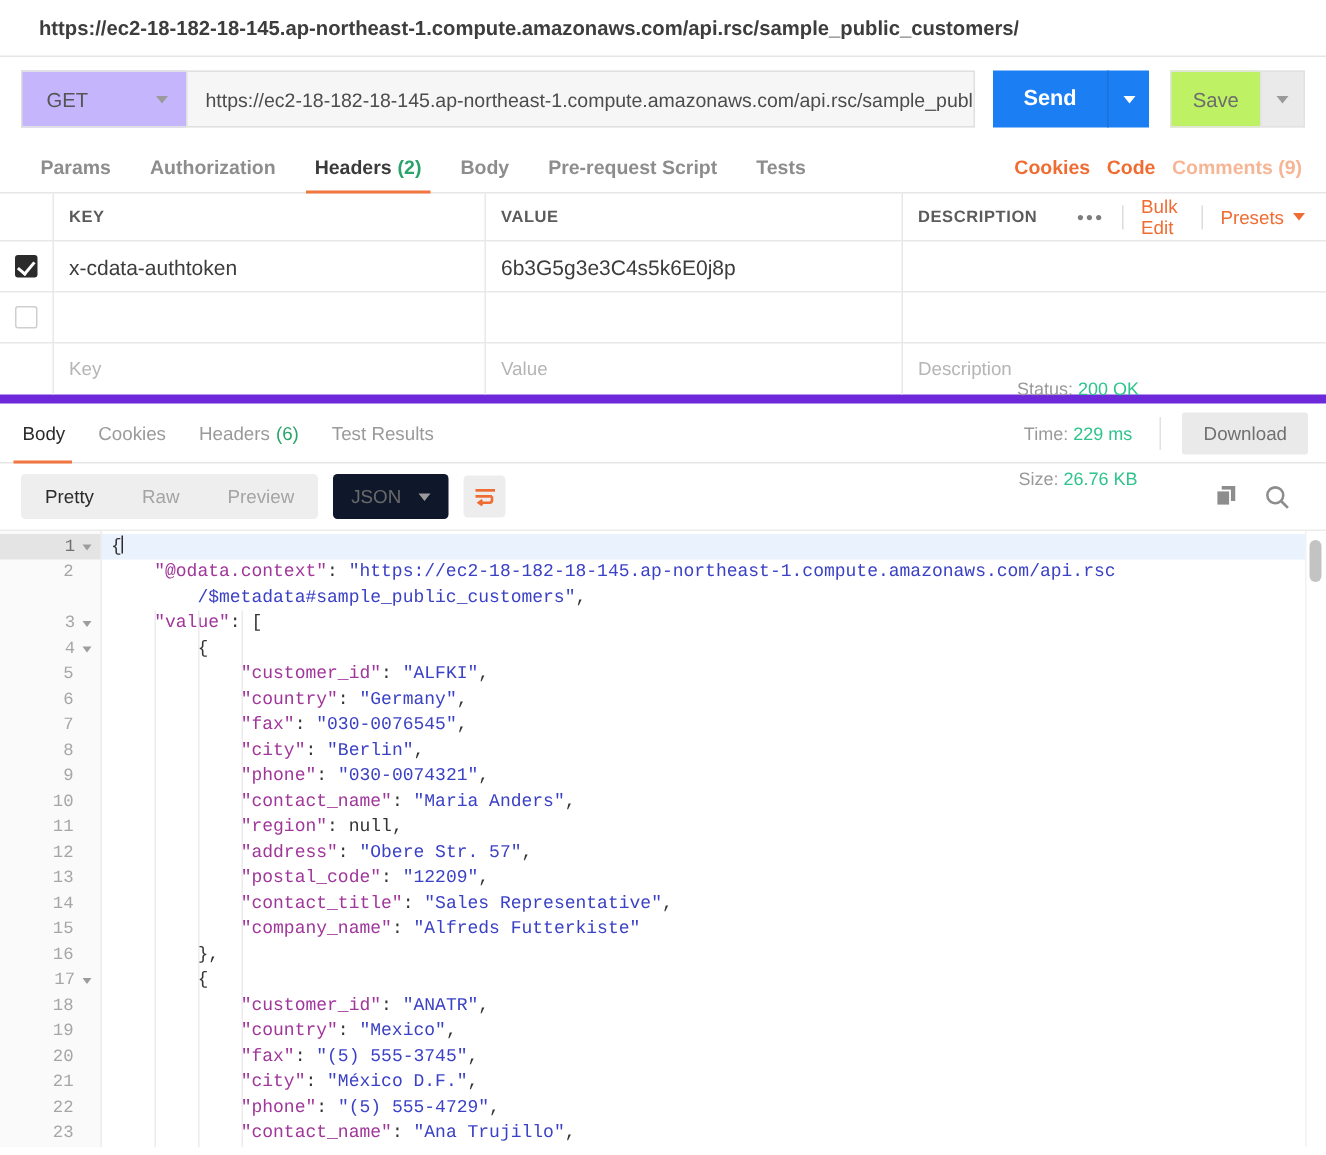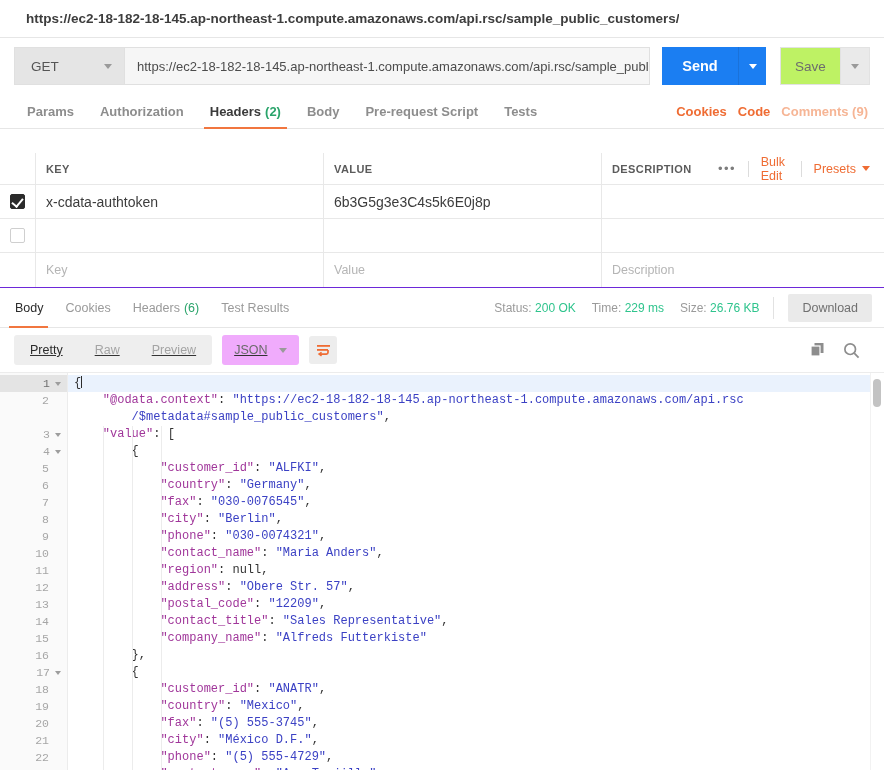--- a/index.html
+++ b/index.html
@@ -30,21 +30,21 @@
   
   #request-row {
     height: 56px;
     display: flex; align-items: center;
     padding: 0 14px;
     gap: 0;
     background: #fff;
   }
   .method-select {
     width: 110px; height: 38px;
-    background: #e5e5e5;
+    background: #c4b5fd;
     border: 1px solid #e0e0e0;
     border-right: none;
     display: flex; align-items: center; justify-content: space-between;
     padding: 0 12px 0 16px;
     color: #555; font-size: 13.5px;
   }
   .caret-dn {
     width: 0; height: 0;
     border-left: 4.5px solid transparent;
     border-right: 4.5px solid transparent;
@@ -114,21 +114,21 @@
   }
   .rtab .count { color: #2aa46b; margin-left: 4px; }
   #request-tabs-right {
     margin-left: auto; display: flex; align-items: center; gap: 11px;
     padding-right: 2px;
   }
   .link-orange { color: #ef6c33; font-size: 13px; }
   .link-orange-dim { color: #f6b595; font-size: 13px; }
 
   
-  #headers-table { border-bottom: 1px solid #6d28d9; margin-top: 24px; }
+  #headers-table { border-bottom: 6px solid #6d28d9; }
   .htr { display: flex; height: 32px; }
   .htr.body-row { height: 34px; }
   .hcell {
     border-right: 1px solid #e8e8e8;
     border-bottom: 1px solid #e8e8e8;
     display: flex; align-items: center;
     padding: 0 10px;
     overflow: hidden; white-space: nowrap;
   }
   .hcell.check { width: 36px; justify-content: center; padding: 0; border-right: 1px solid #e8e8e8; }
@@ -174,43 +174,43 @@
     color: #9a9a9a; font-size: 12.5px; position: relative;
   }
   .restab.active { color: #2b2b2b; }
   .restab.active:after {
     content: ""; position: absolute; left: 5px; right: 7px; bottom: 0;
     height: 2px; background: #f1763f;
   }
   .restab .count { color: #2aa46b; margin-left: 4px; }
   #response-stats {
     margin-left: auto; display: flex; align-items: center; gap: 16px;
-    color: #9a9a9a; font-size: 12px;
+    color: #9a9a9a; font-size: 12px; flex-direction: column;
   }
   .stat-val { color: #2fc48d; }
   #download-wrap { display: flex; align-items: center; gap: 0; padding: 0 12px 0 14px; }
   #download-sep { width: 1px; height: 22px; background: #e2e2e2; margin-right: 14px; }
   #download-button {
     background: #eaeaea; color: #707070; font-size: 12.5px;
     padding: 7px 14px; border-radius: 2px;
   }
 
   
   #viewer-toolbar {
     height: 44px; display: flex; align-items: center;
-    padding: 0 14px; gap: 10px; text-decoration: underline;
+    padding: 0 14px; gap: 10px;
   }
   #format-group {
     display: flex; background: #eeeeee; border-radius: 3px; overflow: hidden;
   }
   .fmt { padding: 8px 16px; font-size: 12.5px; color: #a4a4a4; }
   .fmt.active { color: #2b2b2b; }
   #lang-select {
     display: flex; align-items: center; gap: 12px;
-    background: #f0abfc; border-radius: 3px; padding: 8px 12px;
+    background: #0f172a; border-radius: 3px; padding: 8px 12px;
     color: #6a6a6a; font-size: 12.5px;
   }
   #wrap-button {
     background: #ededed; border-radius: 3px;
     width: 28px; height: 28px;
     display: flex; align-items: center; justify-content: center;
   }
   #viewer-toolbar-right { margin-left: auto; display: flex; align-items: center; gap: 18px; padding-right: 10px; }
 
   

